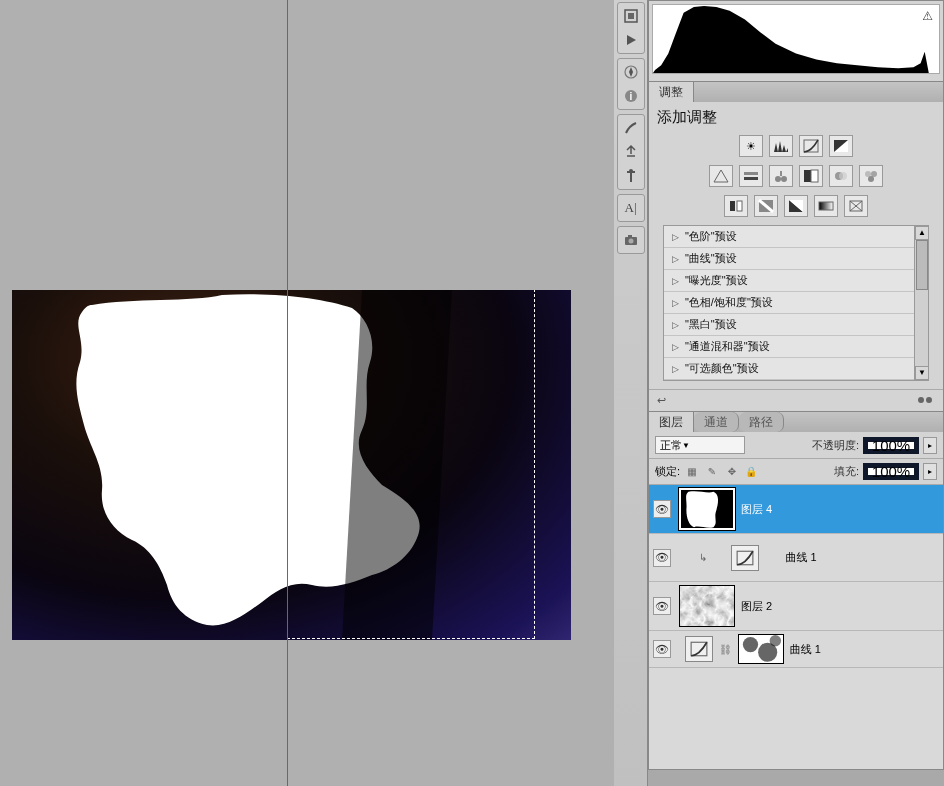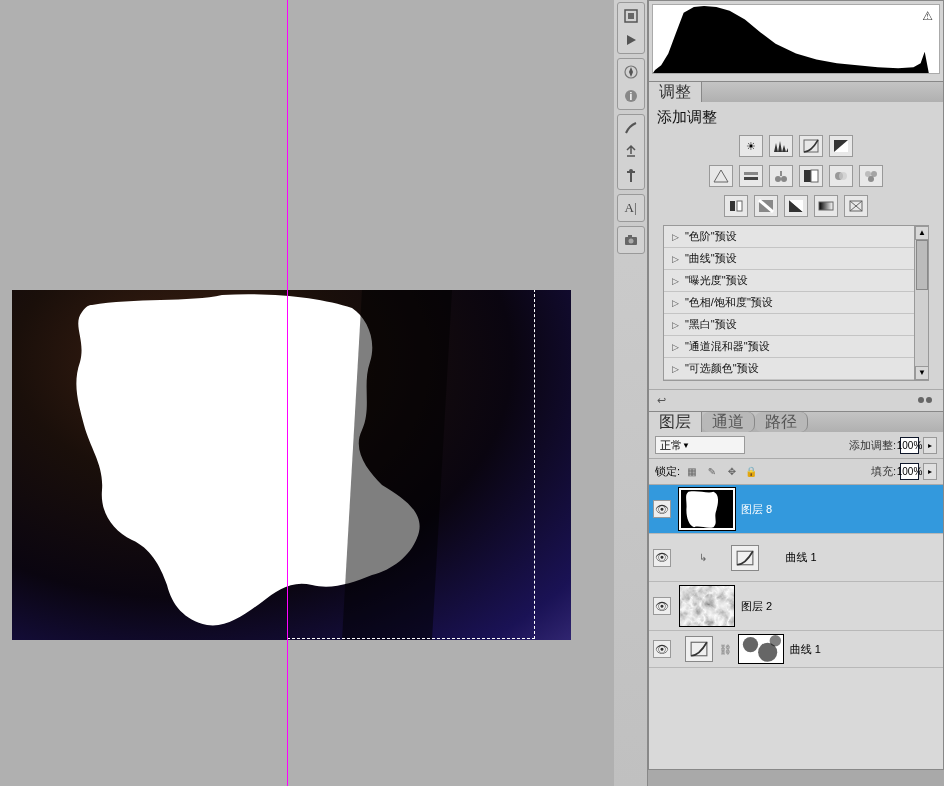--- a/index.html
+++ b/index.html
@@ -136,21 +136,21 @@
     
     .tab-bar {
       height: 20px;
       background: linear-gradient(#c4c4c4, #b0b0b0);
       display: flex;
       align-items: stretch;
     }
     
     .tab {
       padding: 3px 10px;
-      font-size: 16px;
+      font-size: 12px;
       color: #333;
       border-right: 1px solid #888;
       background: #d4d4d4;
       display: flex;
       align-items: center;
     }
     
     .tab.inactive {
       background: #b8b8b8;
       color: #555;
@@ -283,26 +283,26 @@
       align-items: center;
       justify-content: flex-start;
     }
     
     .opacity-label {
       margin-left: auto;
       color: #333;
     }
     
     .pct-input {
-      width: 19px;
+      width: 56px;
       height: 17px;
       background: #fff;
-      border: 1px solid #0f172a;
+      border: 5px solid #0f172a;
       text-align: center;
-      font-size: 10px;
+      font-size: 15px;
       display: inline-flex;
       align-items: center;
       justify-content: center;
     }
     
     .pct-arrow {
       width: 14px;
       height: 17px;
       background: #e0e0e0;
       border: 1px solid #999;
@@ -642,21 +642,21 @@
       <div class="tab">图层</div>
       <div class="tab inactive">通道</div>
       <div class="tab inactive">路径</div>
     </div>
 
     <div class="layer-opts">
       <div class="blend-select">
         <span>正常</span>
           <span style="font-size:8px">▼</span>
       </div>
-      <span class="opacity-label">添加调整:</span>
+      <span class="opacity-label">不透明度:</span>
       <span class="pct-input">100%</span>
       <span class="pct-arrow">▸</span>
     </div>
 
     <div class="lock-row">
       <span>锁定:</span>
       <span class="lock-icon">▦</span>
       <span class="lock-icon">✎</span>
       <span class="lock-icon">✥</span>
       <span class="lock-icon">🔒</span>
@@ -668,21 +668,21 @@
     <div class="layers-list">
 
       <div class="layer-row selected">
         <div class="vis-box">👁</div>
         <div class="thumb-box checker" style="border:2px solid #fff; outline:1px solid #000;">
           <svg viewBox="0 0 56 42">
               <rect width="56" height="42" fill="#000"></rect>
               <path fill="#fff" d="M8,2 C18,0 28,4 35,2 C42,5 40,15 38,22 C35,30 40,35 35,40 C28,42 20,38 14,40 C8,38 5,28 6,18 C6,10 4,5 8,2 Z M22,20 C28,18 32,24 30,30 C28,34 22,32 20,28 C19,24 20,21 22,20 Z"></path>
             </svg>
         </div>
-        <span class="layer-name">图层 8</span>
+        <span class="layer-name">图层 4</span>
       </div>
 
 
       <div class="layer-row">
         <div class="vis-box">👁</div>
         <span class="link-icon">↳</span>
         <div class="adj-thumb">
           <svg width="18" height="16" viewBox="0 0 16 14">
               <rect x="1" y="1" width="14" height="12" fill="none" stroke="#666"></rect>
               <path d="M1,13 Q8,13 15,1" stroke="#333" fill="none" stroke-width="1.5"></path>

